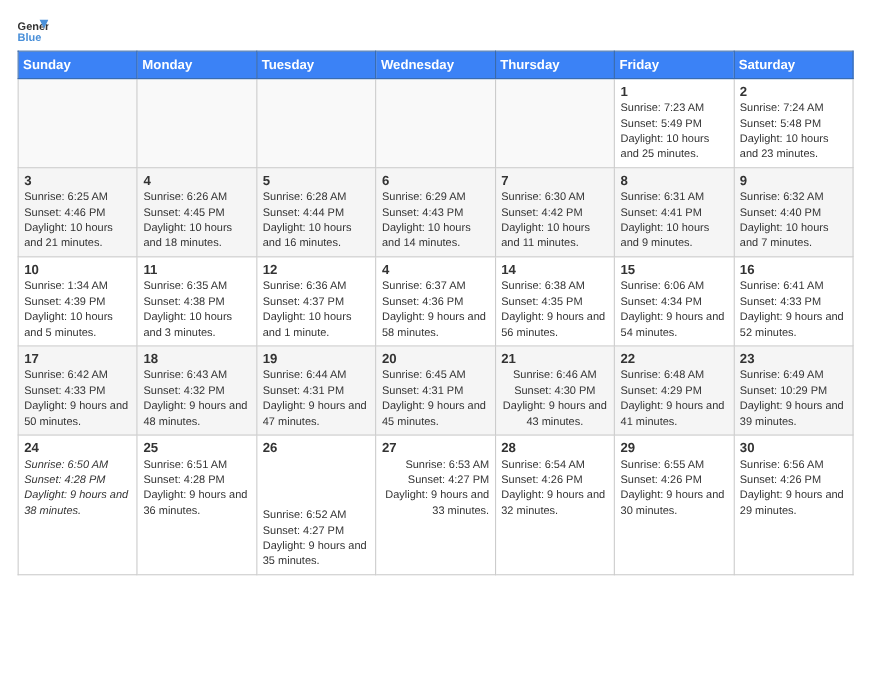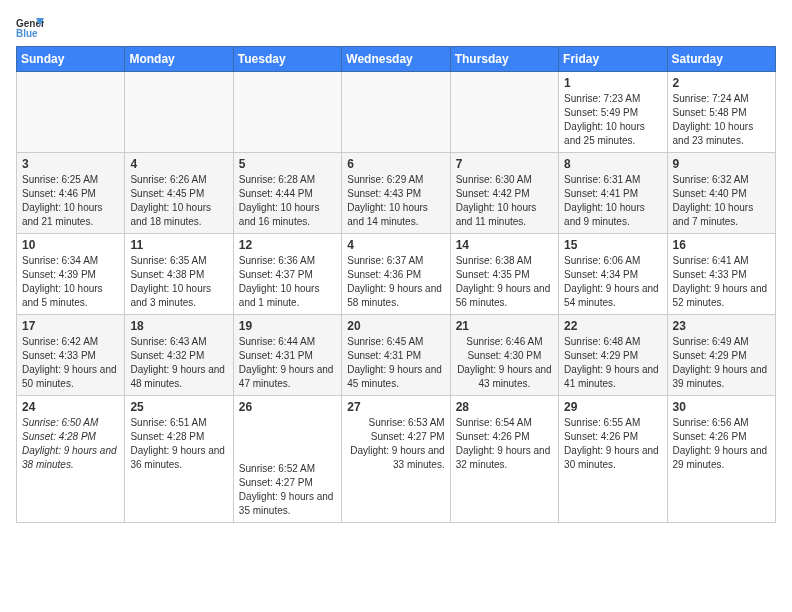--- a/index.html
+++ b/index.html
@@ -176,21 +176,21 @@
         <td>
           <span class="day-number">9</span>
           <div class="day-info" style="white-space: pre-line;">Sunrise: 6:32 AM
 Sunset: 4:40 PM
 Daylight: 10 hours and 7 minutes.</div>
         </td>
       </tr>
       <tr>
         <td>
           <span class="day-number">10</span>
-          <div class="day-info" style="white-space: pre-line;">Sunrise: 6:34 AM
+          <div class="day-info" style="white-space: pre-line;">Sunrise: 1:34 AM
 Sunset: 4:39 PM
 Daylight: 10 hours and 5 minutes.</div>
         </td>
         <td>
           <span class="day-number">11</span>
           <div class="day-info" style="white-space: pre-line;">Sunrise: 6:35 AM
 Sunset: 4:38 PM
 Daylight: 10 hours and 3 minutes.</div>
         </td>
         <td>
@@ -257,21 +257,21 @@
         </td>
         <td>
           <span class="day-number">22</span>
           <div class="day-info" style="white-space: pre-line;">Sunrise: 6:48 AM
 Sunset: 4:29 PM
 Daylight: 9 hours and 41 minutes.</div>
         </td>
         <td>
           <span class="day-number">23</span>
           <div class="day-info" style="white-space: pre-line;">Sunrise: 6:49 AM
-Sunset: 4:29 PM
+Sunset: 10:29 PM
 Daylight: 9 hours and 39 minutes.</div>
         </td>
       </tr>
       <tr>
         <td>
           <span class="day-number">24</span>
           <div class="day-info" style="white-space: pre-line; font-style: italic;">Sunrise: 6:50 AM
 Sunset: 4:28 PM
 Daylight: 9 hours and 38 minutes.</div>
         </td>

